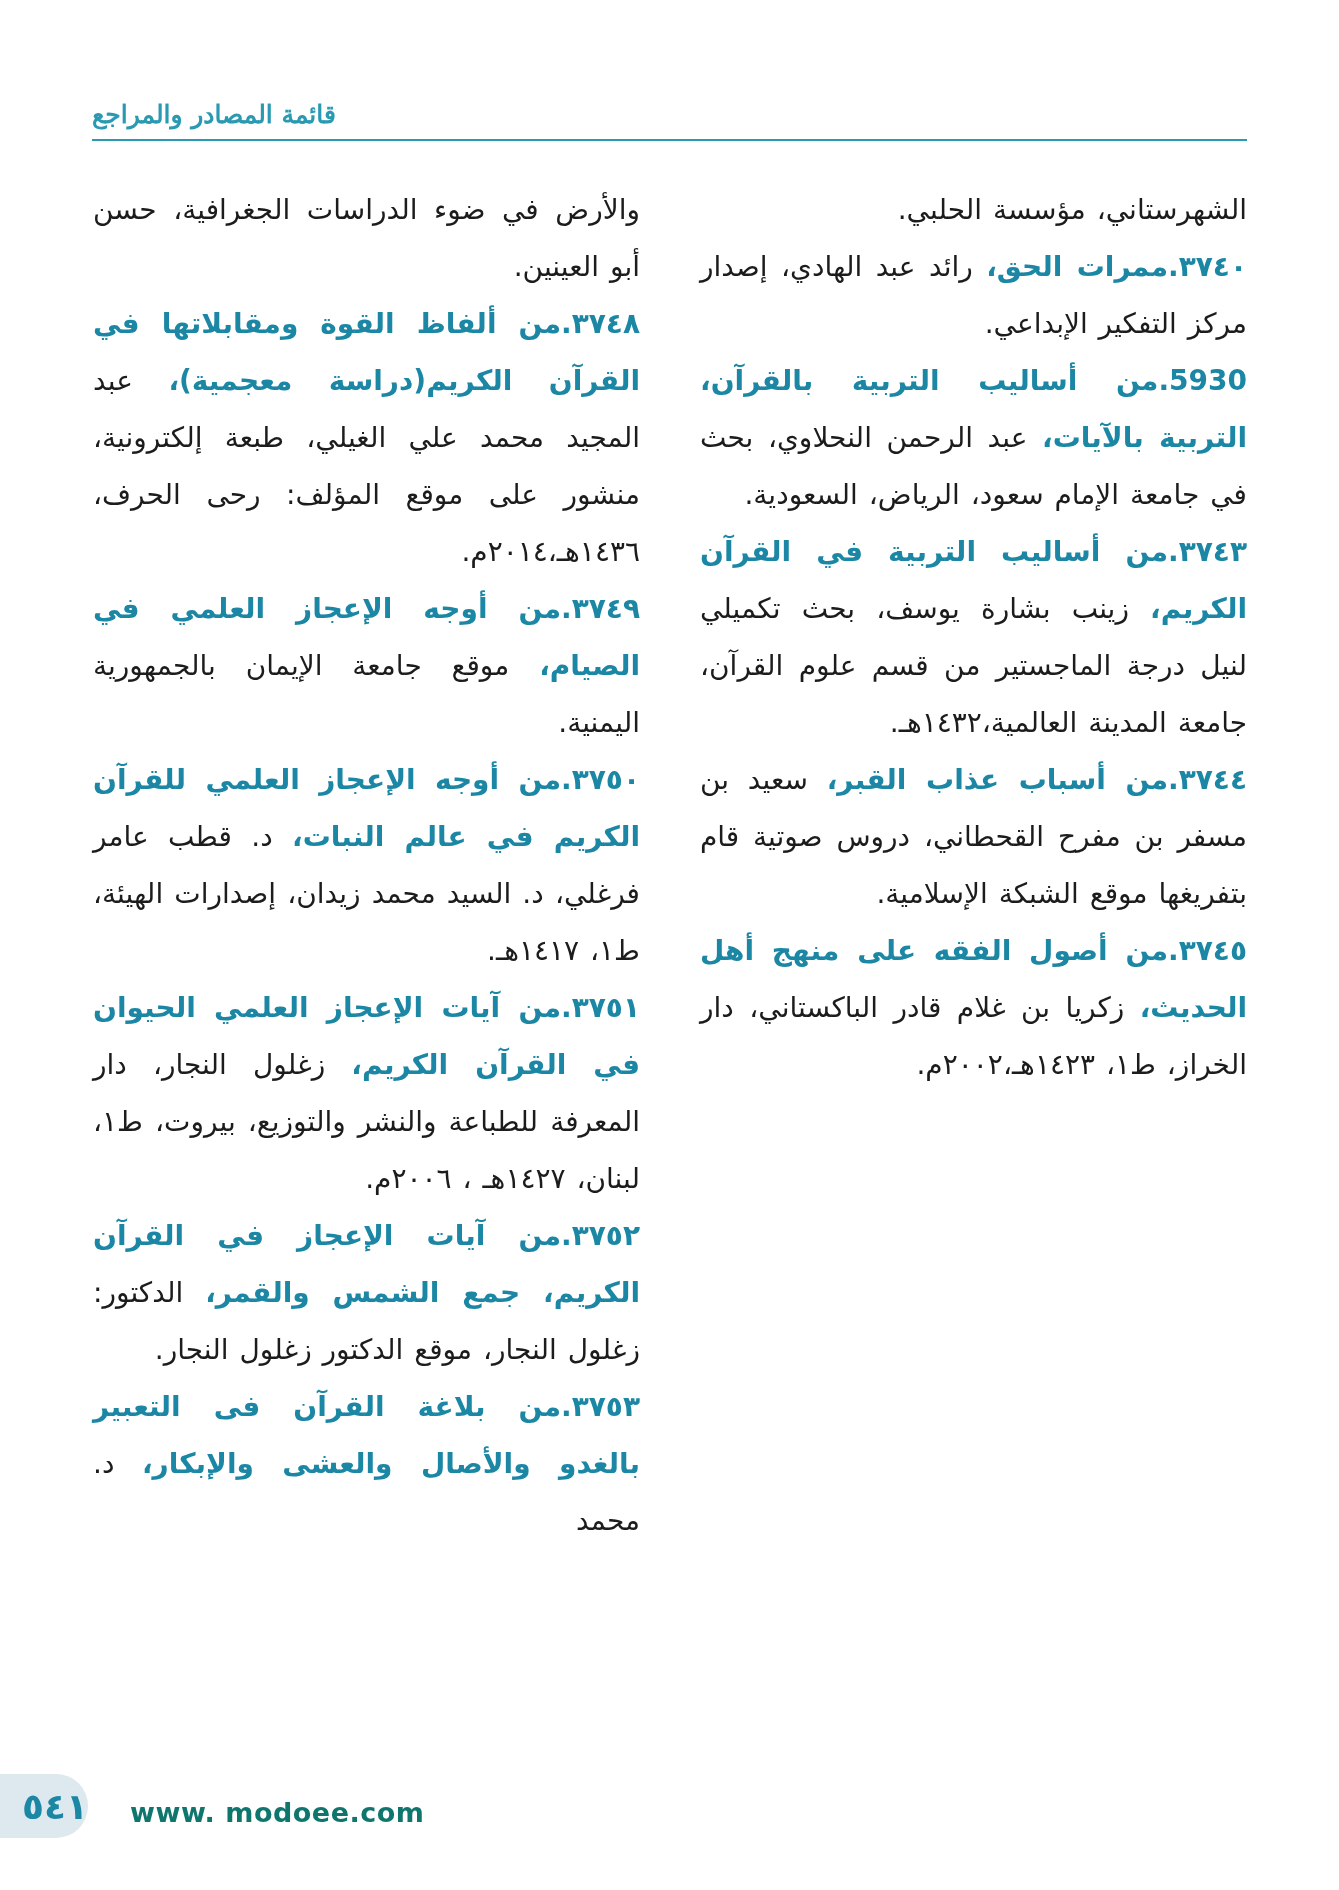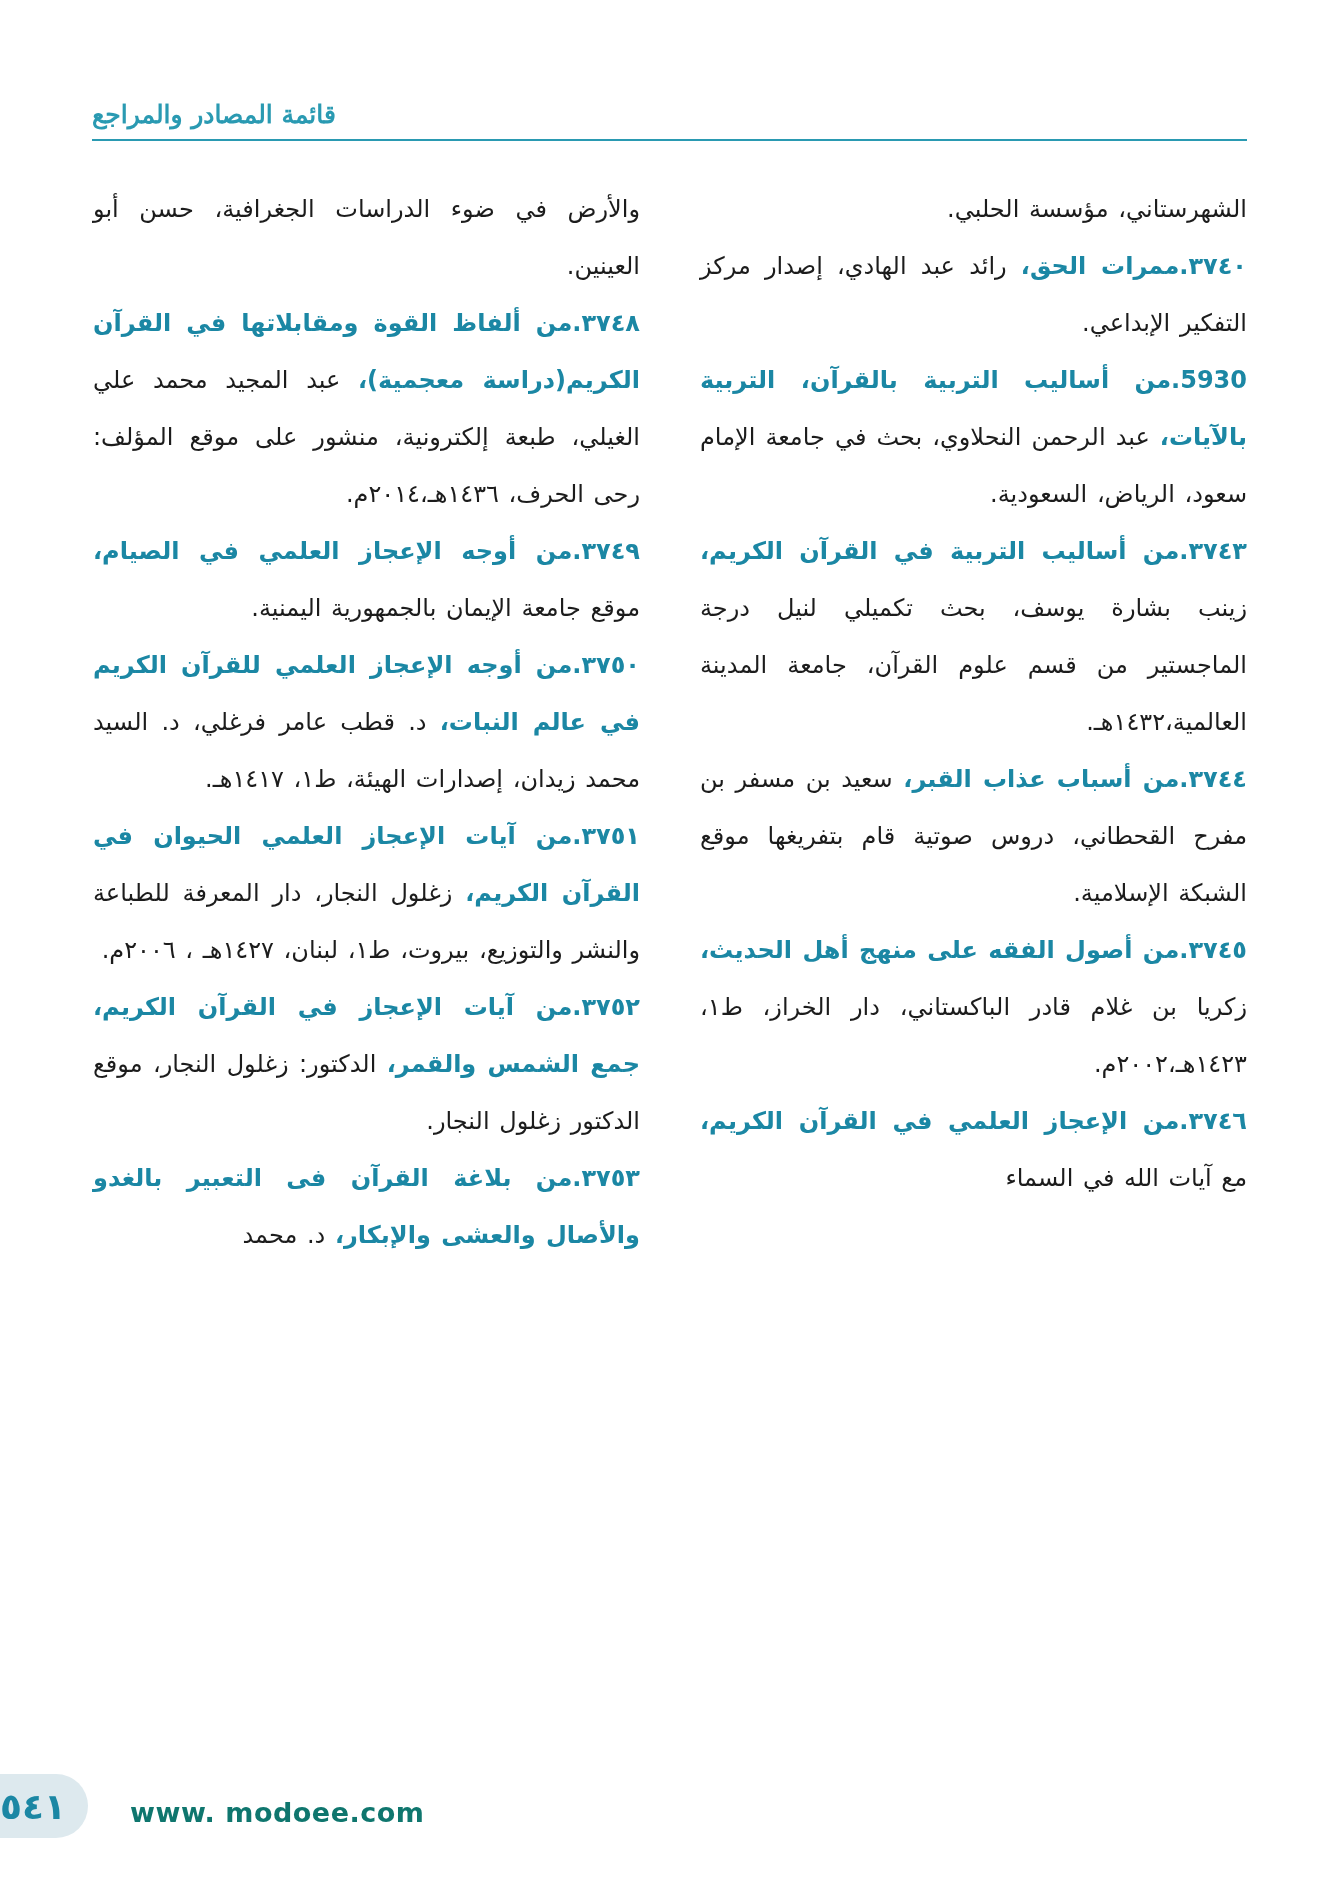--- a/index.html
+++ b/index.html
@@ -34,21 +34,21 @@
     direction: rtl;            
     gap: 60px;
     padding: 28px 92px 0 92px;
   }
   .col {
     width: 547px;
     flex: 0 0 547px;
   }
   .entry {
     text-align: justify;
-    font-size: 24px;
+    font-size: 28px;
     line-height: 57px;
     word-spacing: 2px;
   }
   .entry .num,
   .entry .title {
     color: #1b87a4;
     font-weight: bold;
   }
   .entry .body-text {
     color: #1c1c1c;
@@ -57,21 +57,21 @@
   .page-number-badge {
     position: absolute;
     left: 0;
     bottom: 52px;
     width: 88px;
     height: 64px;
     background: #dde9ee;
     border-radius: 0 32px 32px 0;
     display: flex;
     align-items: center;
-    justify-content: flex-end;
+    justify-content: flex-start;
     color: #1b87a4;
     font-size: 36px;
     font-weight: bold;
     direction: rtl;
   }
   .website {
     position: absolute;
     left: 130px;
     bottom: 62px;
     direction: ltr;
@@ -91,21 +91,20 @@
 
 <main class="columns">
 
   <section class="col">
     <p class="entry"><span class="body-text">الشهرستاني، مؤسسة الحلبي.</span></p>
     <p class="entry"><span class="num">٣٧٤٠.</span><span class="title">ممرات الحق،</span> <span class="body-text">رائد عبد الهادي، إصدار مركز التفكير الإبداعي.</span></p>
     <p class="entry"><span class="num">5930.</span><span class="title">من أساليب التربية بالقرآن، التربية بالآيات،</span> <span class="body-text">عبد الرحمن النحلاوي، بحث في جامعة الإمام سعود، الرياض، السعودية.</span></p>
     <p class="entry"><span class="num">٣٧٤٣.</span><span class="title">من أساليب التربية في القرآن الكريم،</span> <span class="body-text">زينب بشارة يوسف، بحث تكميلي لنيل درجة الماجستير من قسم علوم القرآن، جامعة المدينة العالمية،١٤٣٢هـ.</span></p>
     <p class="entry"><span class="num">٣٧٤٤.</span><span class="title">من أسباب عذاب القبر،</span> <span class="body-text">سعيد بن مسفر بن مفرح القحطاني، دروس صوتية قام بتفريغها موقع الشبكة الإسلامية.</span></p>
     <p class="entry"><span class="num">٣٧٤٥.</span><span class="title">من أصول الفقه على منهج أهل الحديث،</span> <span class="body-text">زكريا بن غلام قادر الباكستاني، دار الخراز، ط١، ١٤٢٣هـ،٢٠٠٢م.</span></p>
-    <p class="entry"><span class="num">٣٧٤٦.</span><span class="title">من الإعجاز العلمي في القرآن الكريم،</span> <span class="body-text">مع آيات الله في السماء</span></p>
   </section>
 
   <section class="col">
     <p class="entry"><span class="body-text">والأرض في ضوء الدراسات الجغرافية، حسن أبو العينين.</span></p>
     <p class="entry"><span class="num">٣٧٤٨.</span><span class="title">من ألفاظ القوة ومقابلاتها في القرآن الكريم(دراسة معجمية)،</span> <span class="body-text">عبد المجيد محمد علي الغيلي، طبعة إلكترونية، منشور على موقع المؤلف: رحى الحرف، ١٤٣٦هـ،٢٠١٤م.</span></p>
     <p class="entry"><span class="num">٣٧٤٩.</span><span class="title">من أوجه الإعجاز العلمي في الصيام،</span> <span class="body-text">موقع جامعة الإيمان بالجمهورية اليمنية.</span></p>
     <p class="entry"><span class="num">٣٧٥٠.</span><span class="title">من أوجه الإعجاز العلمي للقرآن الكريم في عالم النبات،</span> <span class="body-text">د. قطب عامر فرغلي، د. السيد محمد زيدان، إصدارات الهيئة، ط١، ١٤١٧هـ.</span></p>
     <p class="entry"><span class="num">٣٧٥١.</span><span class="title">من آيات الإعجاز العلمي الحيوان في القرآن الكريم،</span> <span class="body-text">زغلول النجار، دار المعرفة للطباعة والنشر والتوزيع، بيروت، ط١، لبنان، ١٤٢٧هـ ، ٢٠٠٦م.</span></p>
     <p class="entry"><span class="num">٣٧٥٢.</span><span class="title">من آيات الإعجاز في القرآن الكريم، جمع الشمس والقمر،</span> <span class="body-text">الدكتور: زغلول النجار، موقع الدكتور زغلول النجار.</span></p>
     <p class="entry"><span class="num">٣٧٥٣.</span><span class="title">من بلاغة القرآن فى التعبير بالغدو والأصال والعشى والإبكار،</span> <span class="body-text">د. محمد</span></p>

